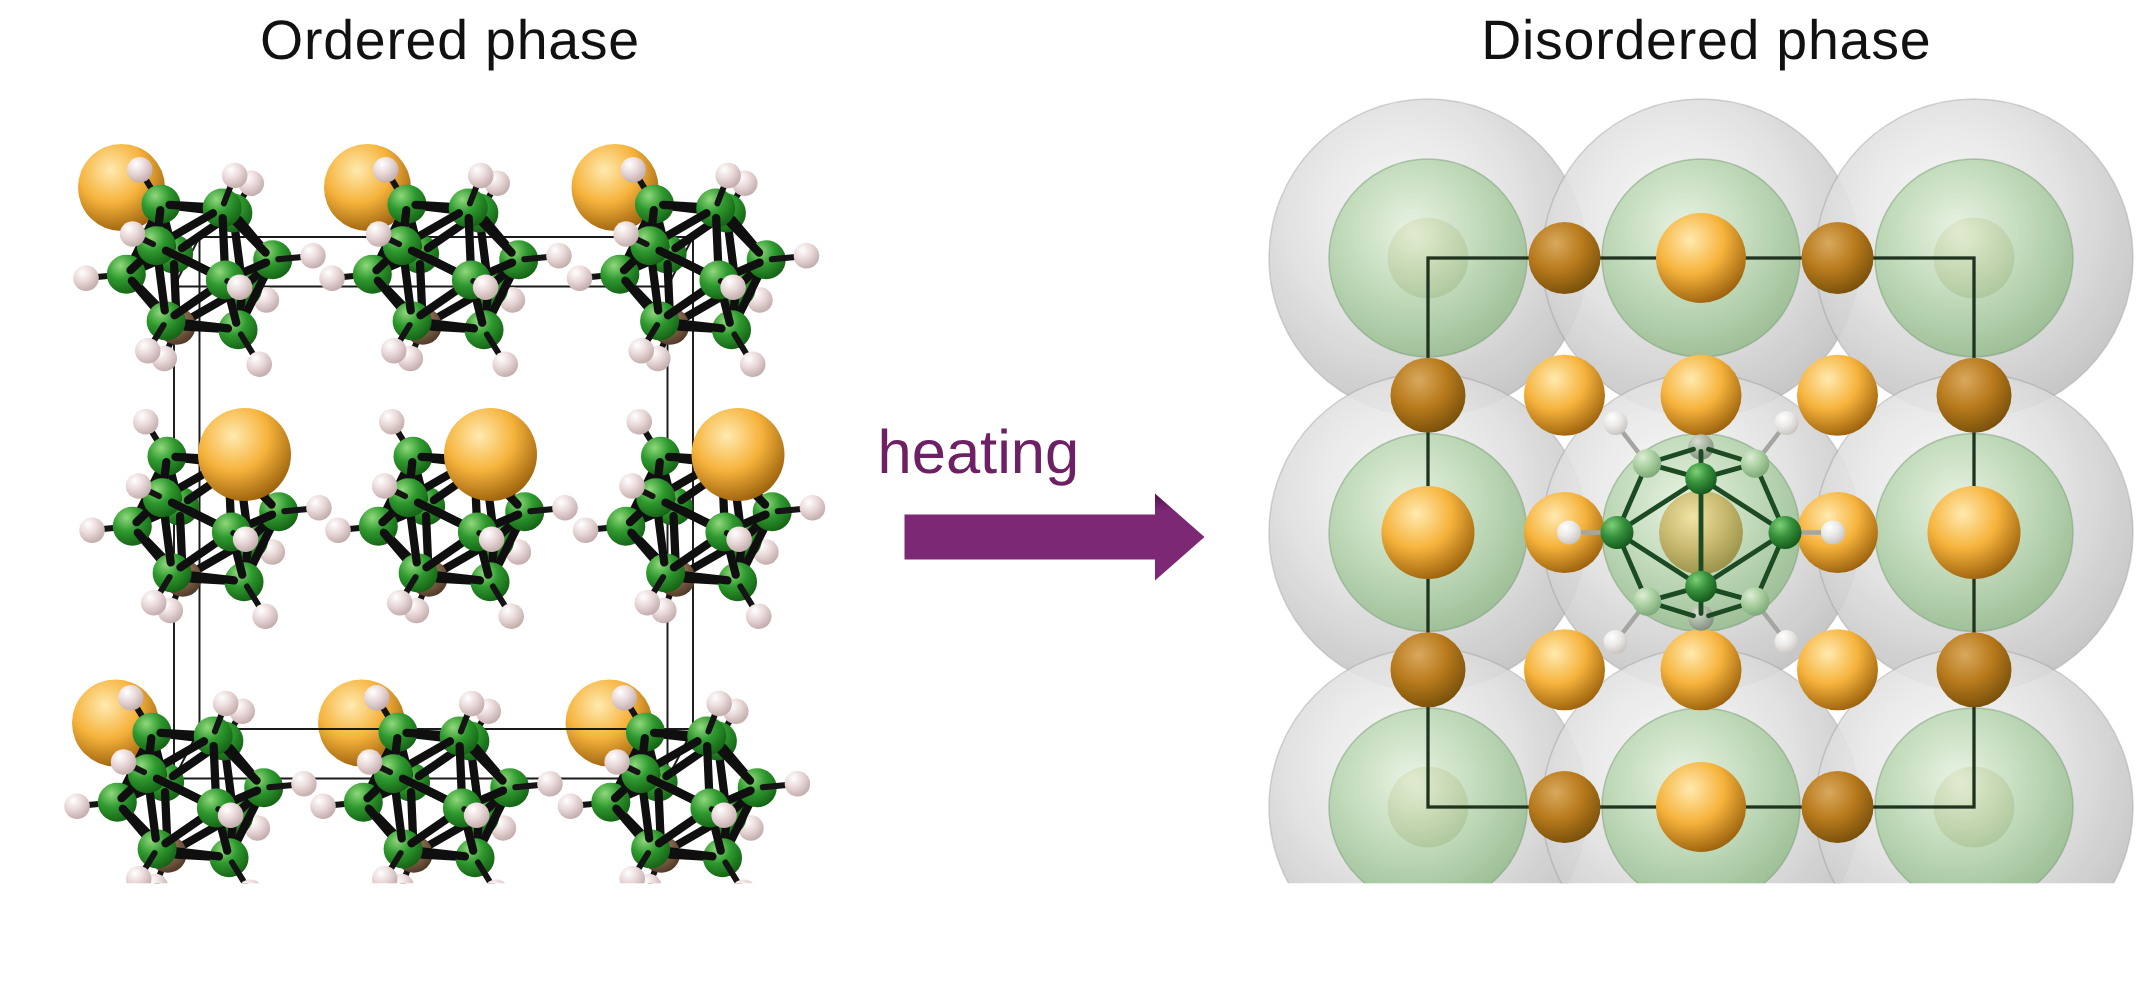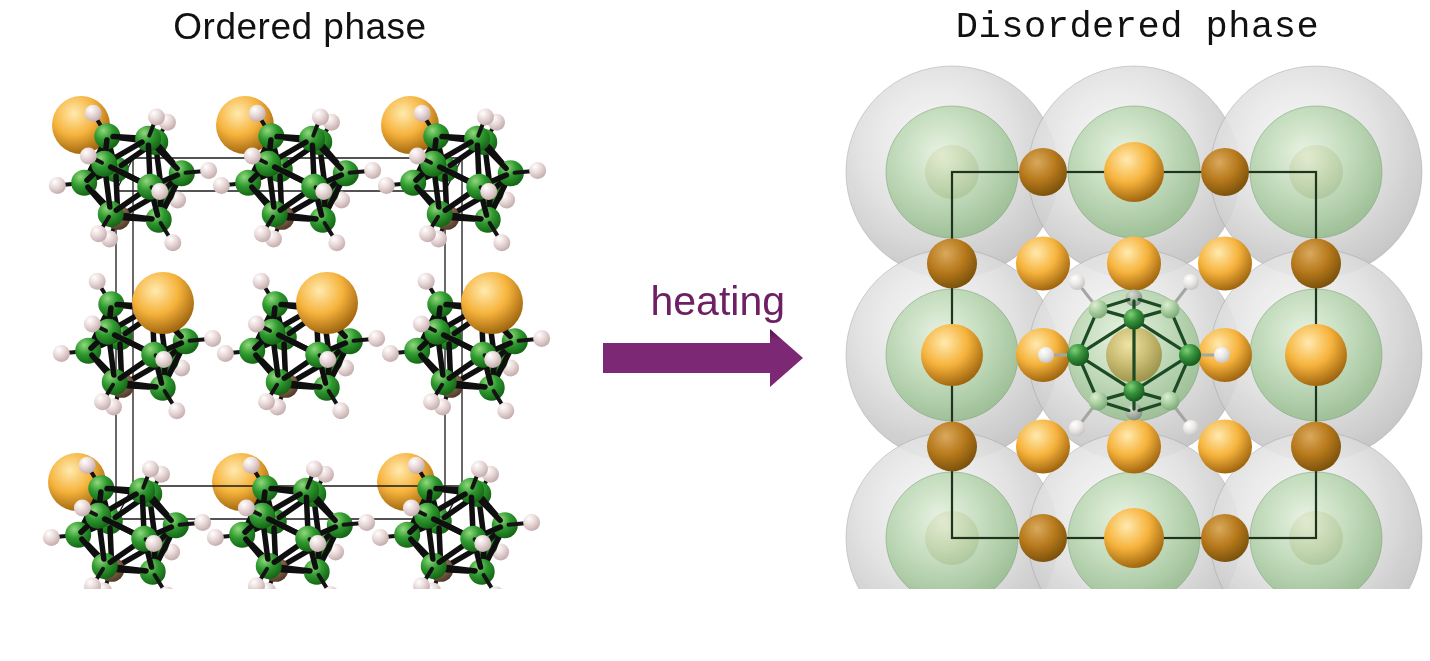--- a/index.html
+++ b/index.html
@@ -1,22 +1,22 @@
 <!DOCTYPE html>
 <html><head>
 <meta charset="utf-8">
 <style>
   html,body{margin:0;padding:0;background:#ffffff;}
   .stage{position:relative;width:1430px;height:589px;background:#ffffff;overflow:hidden;
          font-family:"Liberation Sans",sans-serif;}
   .stage svg{position:absolute;left:0;top:0;}
   .title{position:absolute;top:6px;font-size:37px;color:#111111;text-align:center;letter-spacing:.5px;}
   .title-left{left:0;width:600px;}
-  .title-right{left:845px;width:585px;font-family:Liberation Mono, monospace;}
-  .heating-label{position:absolute;left:585px;top:278px;width:200px;text-align:right;
+  .title-right{left:845px;width:585px;}
+  .heating-label{position:absolute;left:585px;top:278px;width:200px;text-align:left;
                  font-size:41px;color:#6e2064;}
 </style>
 </head>
 <body>
 
 <div class="stage">
   <svg id="scene" width="1430" height="661" viewBox="0 0 1430 661">
       <defs>
         <radialGradient id="g-boron" cx="35%" cy="28%" r="75%">
           <stop offset="0" stop-color="#90d87c"></stop>

